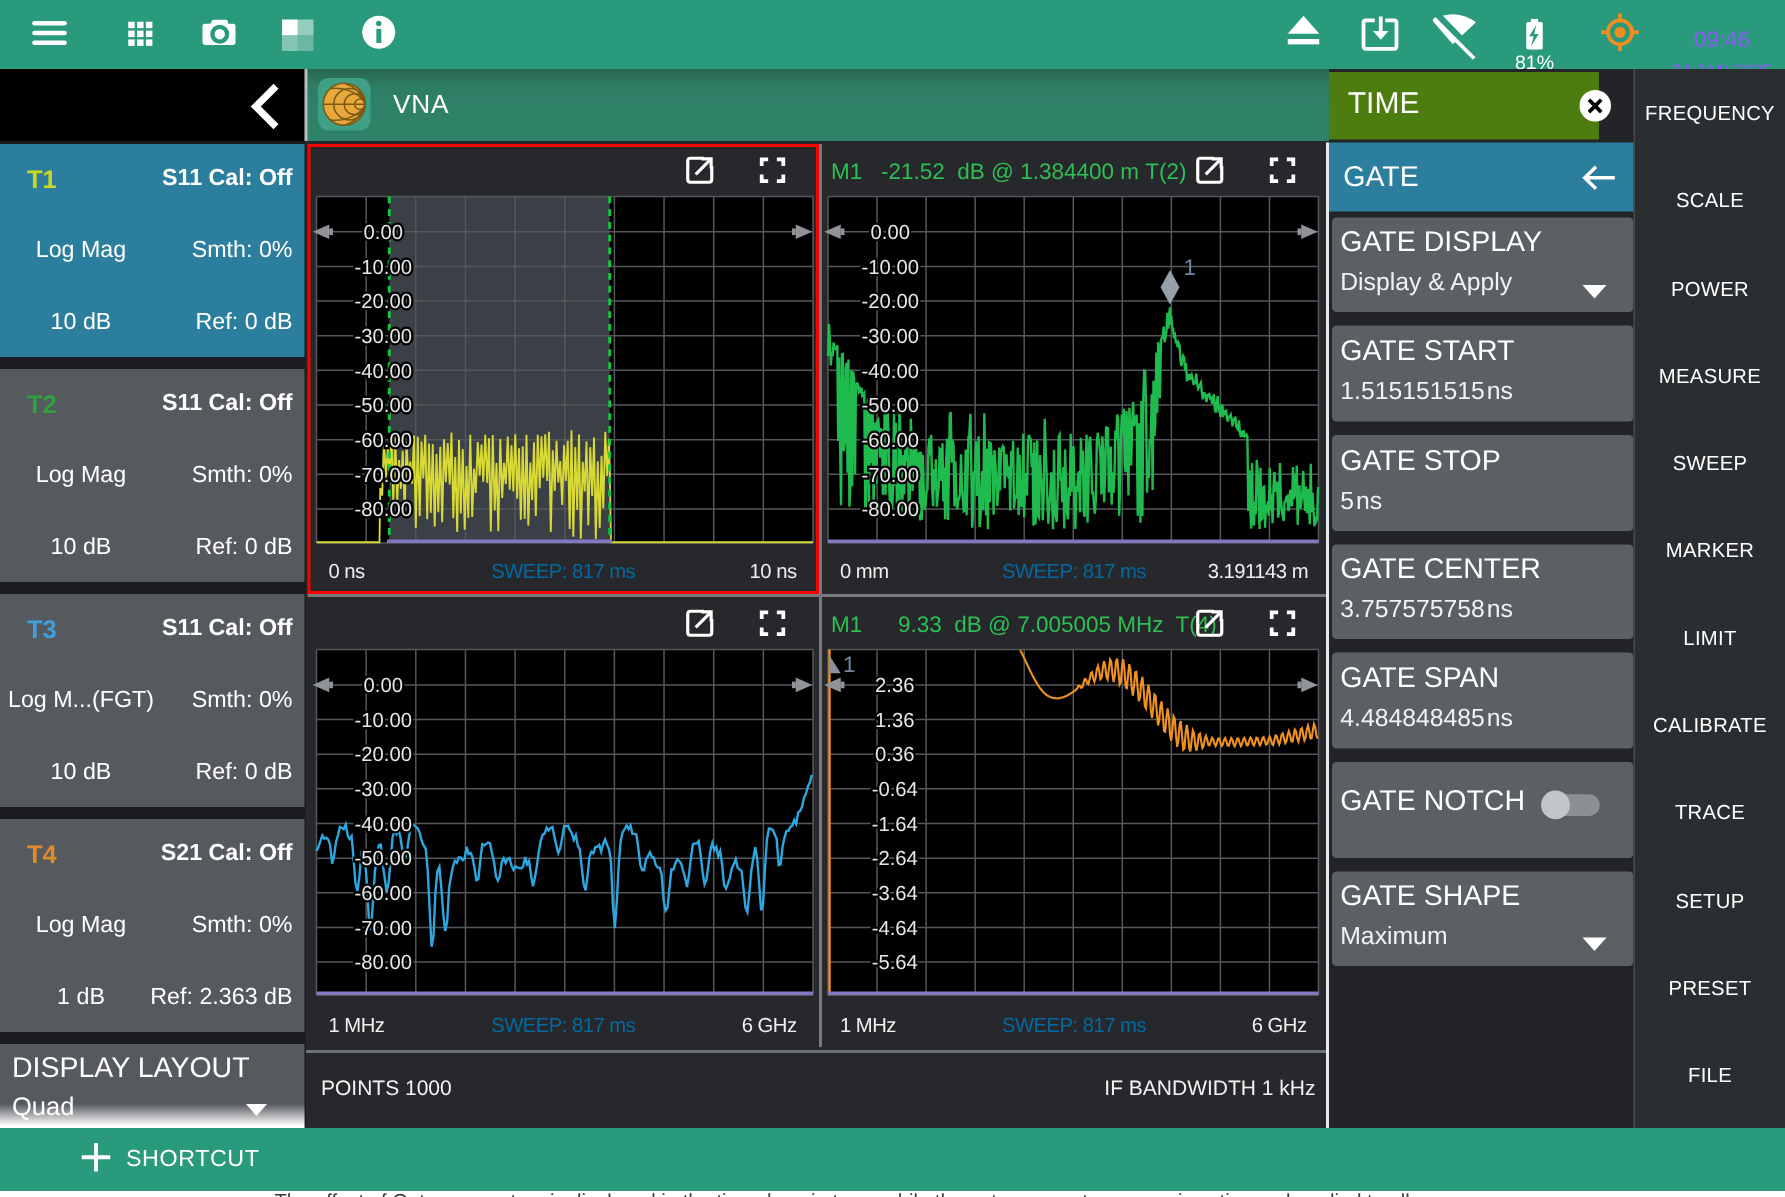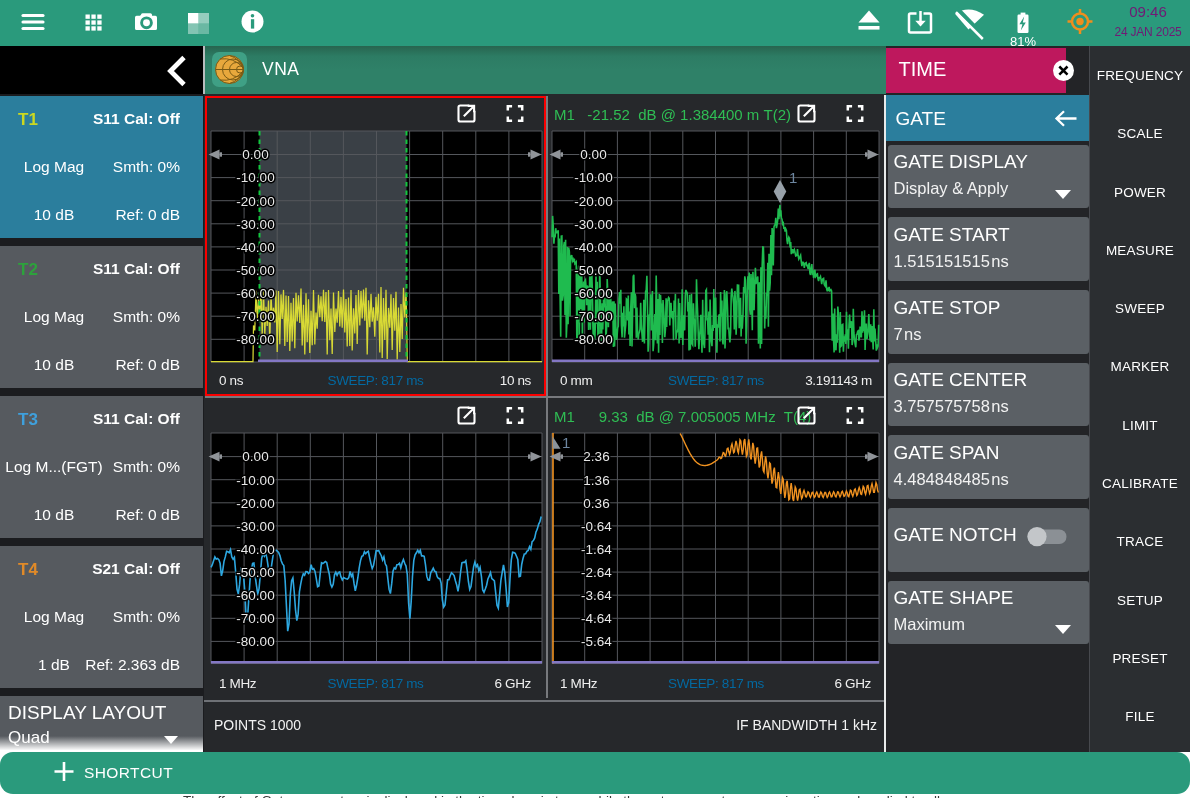--- a/index.html
+++ b/index.html
@@ -1,57 +1,57 @@
 <!DOCTYPE html>
 <html><head><meta charset="utf-8"><style>
 * { margin:0; padding:0; box-sizing:border-box; }
 body { width:1190px; height:798px; position:relative; overflow:hidden;
   font-family:"Liberation Sans", sans-serif; background:#fff; }
 .abs { position:absolute; }
 .topbar { left:0; top:0; width:1190px; height:46px; background:#2a9a7c; }
-.timebox { left:1106px; top:3px; width:84px; text-align:center; color:#701a75; }
+.timebox { left:1106px; top:18px; width:84px; text-align:center; color:#8b5cf6; }
 .timebox .t1 { font-size:15px; line-height:17px; }
 .timebox .t2 { font-size:12px; letter-spacing:-0.2px; line-height:16px; margin-top:3.5px; }
 .pct { left:1006px; top:33.5px; width:34px; text-align:center; color:#fff; font-size:13px; }
 .sidebar { left:0; top:46px; width:205px; height:706px; background:#1b1c1f; }
 .sidehead { left:0; top:46px; width:203px; height:48px; background:#000; }
 .tb { position:absolute; left:0; width:203px; height:142px; color:#fff; font-size:15.5px; }
 .tr { position:absolute; left:0; right:0; height:20px; }
 .cc { position:absolute; left:0; width:108px; text-align:center; }
-.rr { position:absolute; right:23px; }
+.rr { position:absolute; right:8px; }
 .tb .tr:nth-child(1) { top:14px;font-weight:bold; } .tb .tr:nth-child(2) { top:62px; } .tb .tr:nth-child(3) { top:110px; }
 .dl { left:0; top:696px; width:203px; height:56px; background:#565a5f; color:#fff; }
 .fade { left:0; top:736px; width:203px; height:16px; background:linear-gradient(to bottom, rgba(255,255,255,0), #ffffff 90%); }
 .vnabar { left:204px; top:46px; width:682px; height:48px;
   background:linear-gradient(to bottom, #27654f 0%, #2d7c64 22%, #2f8168 50%); }
 .vnatile { left:212px; top:52px; width:35px; height:35px; border-radius:7px; background:#3fa085; }
 .vnatxt { left:262px; top:59px; color:#fff; font-size:17.5px; letter-spacing:0.5px; }
 .sep { left:203px; top:46px; width:1.6px; height:48px; background:#b8bcbe; }
 .sep2 { left:884.4px; top:95px; width:1.7px; height:657px; background:#e8eaea; }
 .charts { left:204px; top:94px; width:682px; height:606px; background:#26282b; }
 .infobar { left:204px; top:702px; width:682px; height:50px; background:#26282b;
   color:#f2f2f2; font-size:14px; }
 .hdr { position:absolute; color:#2fbe54; font-size:15px; }
 .axis { position:absolute; color:#efefef; font-size:13.5px; letter-spacing:-0.35px; }
 .axc { position:absolute; color:#0369a1; font-size:13.5px; letter-spacing:-0.35px; text-align:center; }
 .reds { left:205px; top:96px; width:340.5px; height:300px; border:2.6px solid #fa0000; }
 .divh { left:205px; top:395.5px; width:681px; height:2px; background:#77797d; }
 .divv { left:545.5px; top:96px; width:2px; height:602px; background:#77797d; }
 .divb { left:204px; top:700px; width:682px; height:2px; background:#6e7176; }
 .menu { left:886px; top:46px; width:204px; height:706px; background:#232427; }
-.mhead { left:886px; top:47.5px; width:180px; height:45.5px; background:#be185d; color:#fff; }
+.mhead { left:886px; top:47.5px; width:180px; height:45.5px; background:#4d7c0f; color:#fff; }
 .gaterow { left:886px; top:95px; width:204px; height:46px; background:#2b7e9d; color:#fff; }
 .mb { position:absolute; left:888px; width:200.5px; background:#5b6065; border-radius:3px;
   color:#fff; font-size:19px; padding:6.5px 0 0 5.5px; }
 .mv { font-size:16.5px; margin-top:6px; color:#f2f2f2; }
 .rcol { left:1089px; top:46px; width:101px; height:706px; background:#2b2e31; border-left:1px solid #47494e; }
 .rb { position:absolute; left:1090px; width:100px; color:#fff; font-size:13.5px;
   display:flex; align-items:center; justify-content:center; }
 .rb span { letter-spacing:0.2px; }
-.shortcut { left:0; top:752px; width:1190px; height:41.5px; background:#2a9a7c; color:#fff;border-radius:13px; }
+.shortcut { left:0; top:752px; width:1190px; height:41.5px; background:#2a9a7c; color:#fff; }
 .bwhite { left:0; top:793.5px; width:1190px; height:4.5px; background:#fff; overflow:hidden; }
 .bwhite div { position:absolute; left:183px; top:-1px; font-size:13.5px; color:#3a3a3a; width:1000px; white-space:nowrap; }
 </style></head><body>
 <div class="abs topbar"></div>
 <div class="abs timebox">
     <div class="t1">09:46</div>
     <div class="t2">24 JAN 2025</div>
   </div>
 <div class="abs pct">81%</div>
 <div class="abs sidebar"></div>
@@ -147,21 +147,21 @@
 <div class="axis" style="right:319px;top:676px">6 GHz</div>
 <div class="abs menu"></div>
 <div class="abs mhead">
     <span style="position:absolute;left:12.5px;top:10px;font-size:20px">TIME</span>
   </div>
 <div class="abs gaterow">
     <span style="position:absolute;left:9.5px;top:13px;font-size:19px">GATE</span>
   </div>
 <div class="mb" style="top:144.6px;height:63.7px">GATE DISPLAY<div class="mv">Display &amp; Apply</div></div>
 <div class="mb" style="top:217.3px;height:63.7px">GATE START<div class="mv">1.515151515 ns</div></div>
-<div class="mb" style="top:290.0px;height:63.7px">GATE STOP<div class="mv">7 ns</div></div>
+<div class="mb" style="top:290.0px;height:63.7px">GATE STOP<div class="mv">5 ns</div></div>
 <div class="mb" style="top:362.7px;height:63.7px">GATE CENTER<div class="mv">3.757575758 ns</div></div>
 <div class="mb" style="top:435.4px;height:63.7px">GATE SPAN<div class="mv">4.484848485 ns</div></div>
 <div class="mb" style="top:508.1px;height:63.7px;padding-top:16px">GATE NOTCH</div>
 <div class="mb" style="top:580.8px;height:63.7px">GATE SHAPE<div class="mv">Maximum</div></div>
 <div class="abs rcol"></div>
 <div class="rb" style="top:47.3px;height:56.3px">
     <span>FREQUENCY</span>
   </div>
 <div class="rb" style="top:105.6px;height:56.3px">
     <span>SCALE</span>

